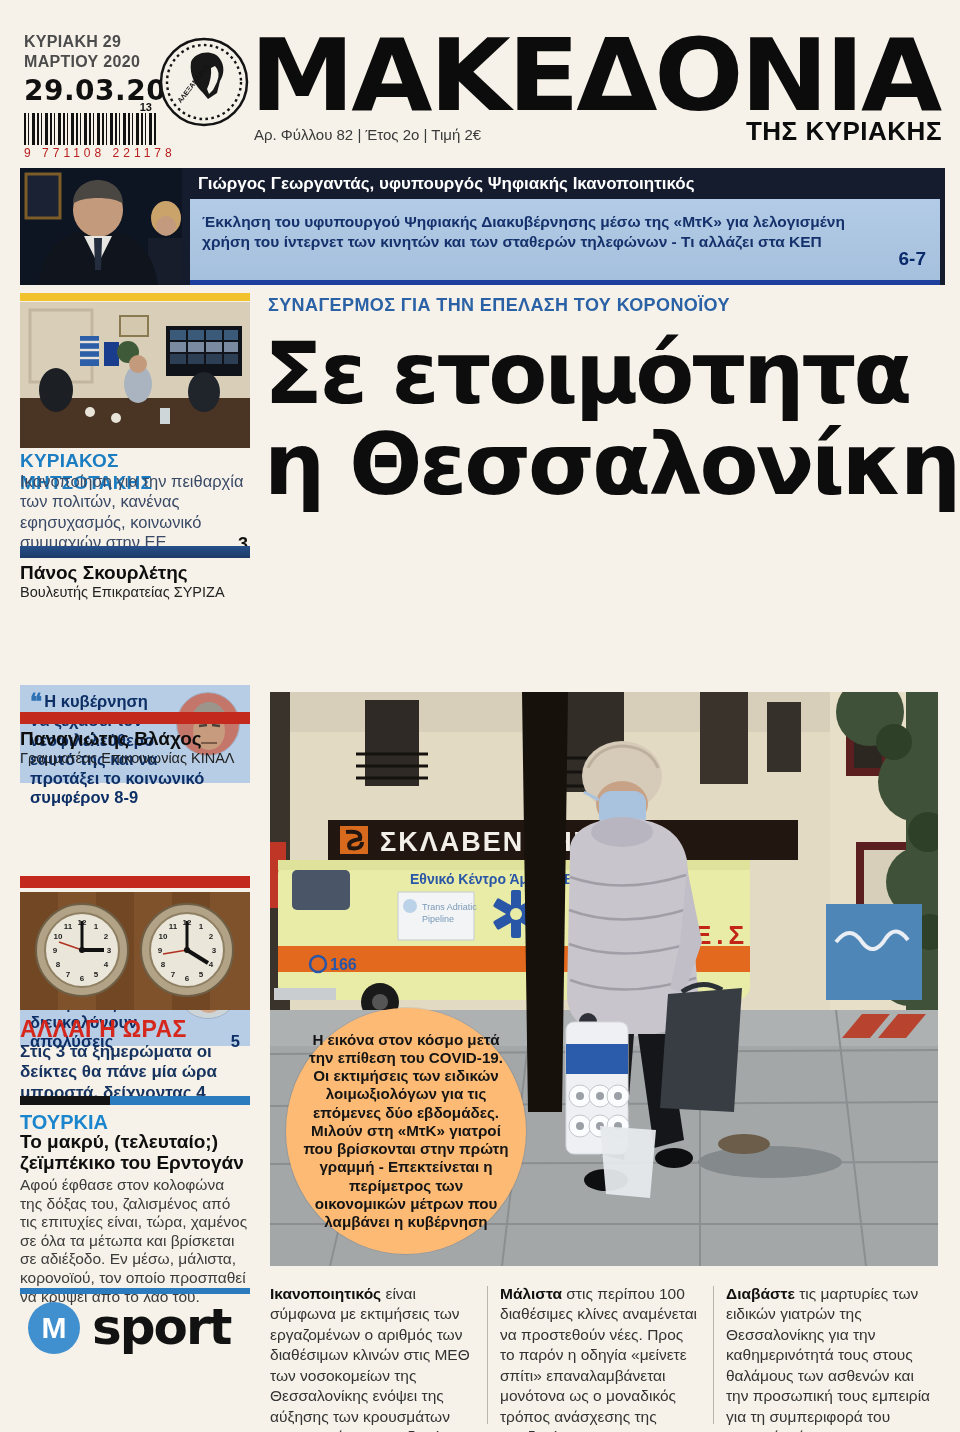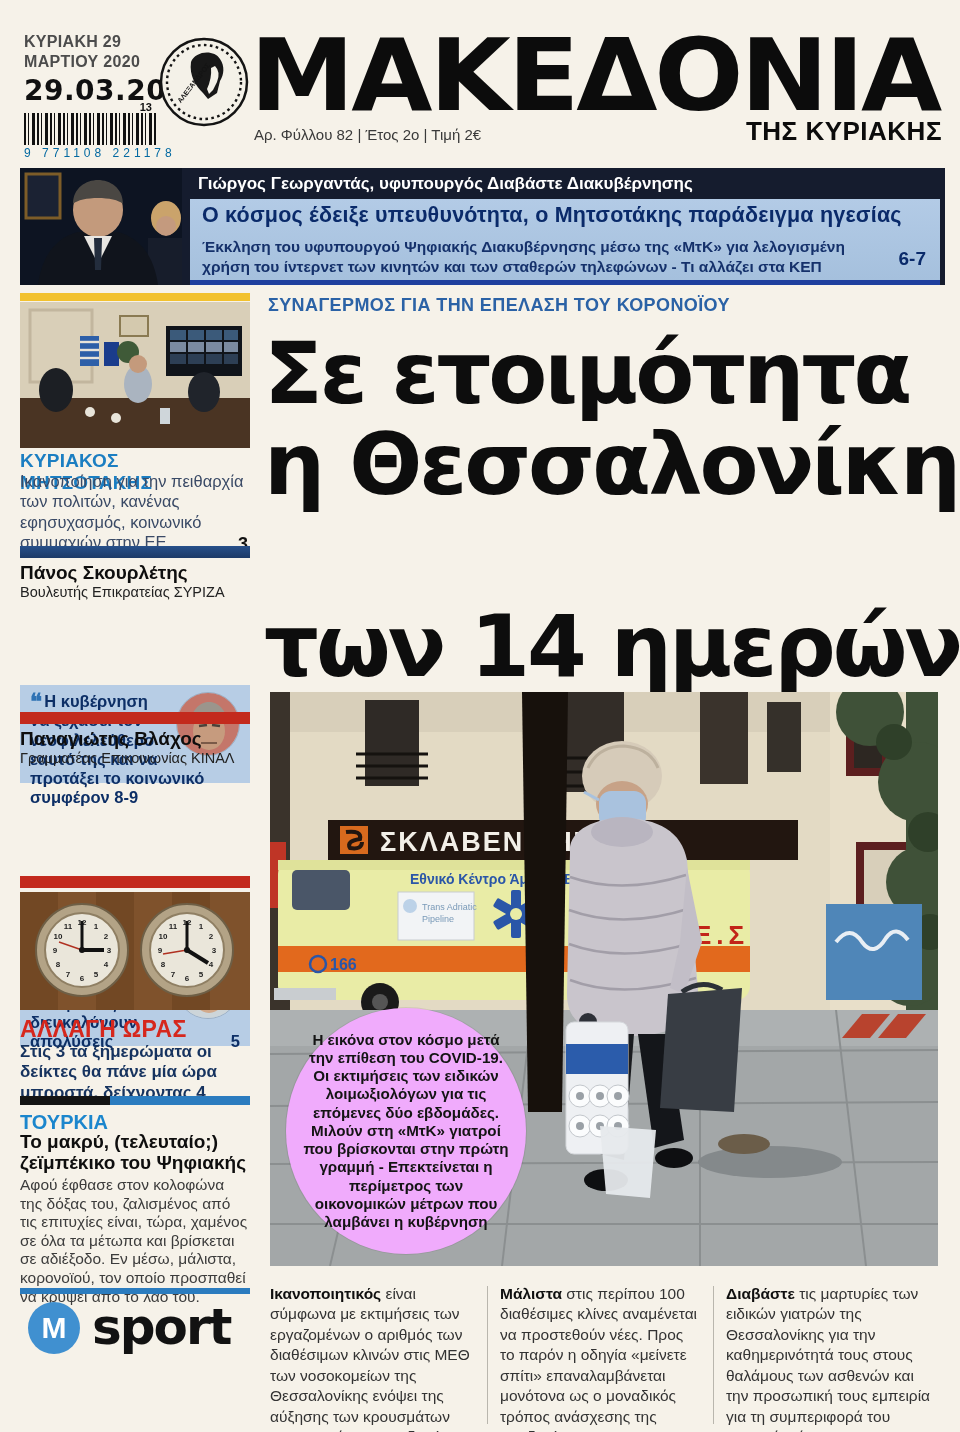--- a/index.html
+++ b/index.html
@@ -6,21 +6,21 @@
   html,body{background:#e9e5da}
   #page{position:relative;width:960px;height:1432px;background:#f6f2e9;
         font-family:"Liberation Sans",sans-serif;overflow:hidden;color:#111}
   .abs{position:absolute}
   .hv{font-family:"DejaVu Sans","Liberation Sans",sans-serif}
   
   .date-small{font-size:16px;font-weight:600;color:#4c4c4c;line-height:1.22;letter-spacing:.3px}
   .date-big{font-size:28px;font-weight:800;color:#101010;margin-top:3px;letter-spacing:.5px}
   .barcode{width:132px;height:32px;margin-top:6px;position:relative;
     background:repeating-linear-gradient(90deg,#111 0 2px,transparent 2px 4px,#111 4px 5px,transparent 5px 8px,#111 8px 11px,transparent 11px 13px)}
-  .barcode-digits{font-size:12px;letter-spacing:4px;color:#0369a1;margin-top:1px}
+  .barcode-digits{font-size:12px;letter-spacing:4px;color:#b91c1c;margin-top:1px}
   .barcode-13{position:absolute;top:-12px;right:2px;font-size:11px;font-weight:600;background:#f6f2e9;padding:0 2px}
   .paper-title{font-size:100px;font-weight:900;letter-spacing:-3px;color:#0c0c0c;
     transform:scaleX(1.05);transform-origin:left top;line-height:.95;white-space:nowrap}
   .paper-sub{font-size:26px;font-weight:800;letter-spacing:.5px;color:#0c0c0c;text-align:right}
   .issue-info{font-size:15px;color:#3a3a3a}
   
   .banner{left:20px;top:168px;width:925px;height:117px;background:#151c2e}
   .banner-kicker{position:absolute;left:178px;top:6px;color:#fff;font-size:17px;font-weight:700}
   .banner-panel{position:absolute;left:170px;top:31px;right:5px;bottom:0;
     background:linear-gradient(180deg,#b3cbe6 0%,#a5c0dd 100%);border-bottom:5px solid #1e3f9e;padding:4px 12px 2px}
@@ -46,21 +46,21 @@
   .tourkia-headline{font-size:19px;line-height:1.1;font-weight:800;color:#0e0e0e}
   .tourkia-body{font-size:15.5px;line-height:1.2;color:#3c3c3c}
   .sport-m{width:52px;height:52px;border-radius:50%;background:#4090d0;color:#fff;
     display:flex;align-items:center;justify-content:center;font-size:30px;font-weight:800}
   .sport-word{font-size:50px;font-weight:900;letter-spacing:-2px;color:#121212;line-height:1}
   
   .kicker{font-size:18px;font-weight:800;color:#2b62a6;letter-spacing:.4px}
   .headline-line{font-size:86px;font-weight:bold;letter-spacing:-3px;color:#0d0d0d;line-height:1;white-space:nowrap}
   .photo-frame{left:270px;top:692px;width:668px;height:574px;overflow:hidden}
   .circle-overlay{left:286px;top:1008px;width:240px;height:246px;border-radius:50%;
-    background:#f0abfc;display:flex;align-items:center;justify-content:center;text-align:center;
+    background:#fdba74;display:flex;align-items:center;justify-content:center;text-align:center;
     padding:12px 16px;box-shadow:0 0 0 1px rgba(0,0,0,.08)}
   .circle-text{font-size:15.2px;line-height:1.2;font-weight:800;color:#141414}
   .col{font-size:15.5px;line-height:1.32;color:#333}
   .col .lead{font-weight:800;color:#0f0f0f}
   .col-sep{width:1px;background:#b9b6ad}
 </style>
 </head>
 <body>
 
 <div id="page">
@@ -97,23 +97,22 @@
       <rect x="6" y="6" width="34" height="44" fill="#1b2233" stroke="#7d5c28" stroke-width="3"></rect>
       <ellipse cx="146" cy="50" rx="15" ry="17" fill="#caa36b"></ellipse>
       <ellipse cx="146" cy="58" rx="10" ry="10" fill="#c49a7e"></ellipse>
       <rect x="128" y="70" width="34" height="47" fill="#171d2b"></rect>
       <path d="M18,117 C22,84 40,68 58,64 L98,64 C120,70 134,88 138,117 Z" fill="#10141c"></path>
       <ellipse cx="78" cy="42" rx="25" ry="27" fill="#c39a7c"></ellipse>
       <path d="M53,36 C53,20 66,12 78,12 C90,12 103,20 103,36 C95,28 61,28 53,36 Z" fill="#4a4743"></path>
       <polygon points="64,68 92,68 78,96" fill="#e8e6e2"></polygon>
       <polygon points="74,70 82,70 81,102 75,102" fill="#232d3d"></polygon>
     </svg>
-    <div class="banner-kicker">Γιώργος Γεωργαντάς, υφυπουργός Διαβάστε Διακυβέρνησης</div>
+    <div class="banner-kicker">Γιώργος Γεωργαντάς, υφυπουργός Ψηφιακής Ικανοποιητικός</div>
     <div class="banner-panel">
-      <div class="banner-headline">Ο κόσμος έδειξε υπευθυνότητα, ο Μητσοτάκης παράδειγμα ηγεσίας</div>
       <div class="banner-sub">Έκκληση του υφυπουργού Ψηφιακής Διακυβέρνησης μέσω της «ΜτΚ» για λελογισμένη χρήση του ίντερνετ των κινητών και των σταθερών τηλεφώνων - Τι αλλάζει στα ΚΕΠ</div>
       <div class="banner-ref">6-7</div>
     </div>
   </div>
 
   <div class="abs bar" style="top:293px;height:8px;background:#f2c12e"></div>
 
   <svg class="abs" style="left:20px;top:302px" width="230" height="146" viewBox="0 0 230 146">
     <rect width="230" height="146" fill="#d9cfb8"></rect>
     <rect x="10" y="8" width="62" height="72" fill="none" stroke="#c2b69e" stroke-width="3"></rect>
@@ -262,33 +261,32 @@
       <circle cx="167" cy="58" r="3" fill="#111"></circle>
     </g>
   </svg>
 
   <div class="abs sb allagi-title" style="top:1016px">ΑΛΛΑΓΗ ΩΡΑΣ</div>
   <div class="abs sb allagi-text" style="top:1042px">Στις 3 τα ξημερώματα οι δείκτες θα πάνε μία ώρα μπροστά, δείχνοντας 4</div>
 
   <div class="abs bar" style="top:1096px;height:9px;background:linear-gradient(90deg,#141414 0,#141414 90px,#2b7cbf 90px)"></div>
 
   <div class="abs sb tourkia-label" style="top:1111px">ΤΟΥΡΚΙΑ</div>
-  <div class="abs sb tourkia-headline" style="top:1132px">Το μακρύ, (τελευταίο;) ζεϊμπέκικο του Ψηφιακής</div>
+  <div class="abs sb tourkia-headline" style="top:1132px">Το μακρύ, (τελευταίο;) ζεϊμπέκικο του Ερντογάν</div>
   <div class="abs sb tourkia-body" style="top:1176px">Αφού έφθασε στον κολοφώνα της δόξας του, ζαλισμένος από τις επιτυχίες είναι, τώρα, χαμένος σε όλα τα μέτωπα και βρίσκεται σε αδιέξοδο. Εν μέσω, μάλιστα, κορονοϊού, τον οποίο προσπαθεί να κρύψει από το λαό του.</div>
 
   <div class="abs bar" style="top:1288px;height:6px;background:#2b7cbf"></div>
 
   <div class="abs sport-m" style="left:28px;top:1302px">M</div>
   <div class="abs sport-word hv" style="left:92px;top:1302px">sport</div>
 
   <div class="abs kicker" style="left:268px;top:295px">ΣΥΝΑΓΕΡΜΟΣ ΓΙΑ ΤΗΝ ΕΠΕΛΑΣΗ ΤΟΥ ΚΟΡΟΝΟΪΟΥ</div>
 
   <div class="abs hv headline-line" style="left:264px;top:330px">Σε ετοιμότητα</div>
   <div class="abs hv headline-line" style="left:264px;top:421px">η Θεσσαλονίκη</div>
-  <div class="abs hv headline-line" style="left:264px;top:603px">των 14 ημερών</div>
 
   <div class="abs photo-frame">
     <svg width="668" height="574" viewBox="0 0 668 574">
 
       <rect width="668" height="330" fill="#e3dac4"></rect>
       <rect width="668" height="40" fill="#d8cfba"></rect>
 
       <rect x="0" y="0" width="20" height="330" fill="#3a332b"></rect>
       <rect x="0" y="150" width="16" height="66" fill="#bf3526"></rect>
 

